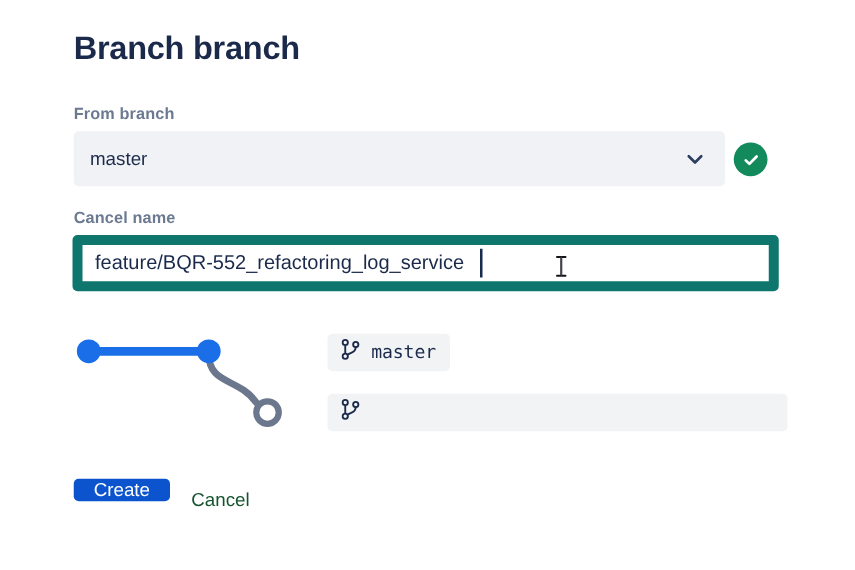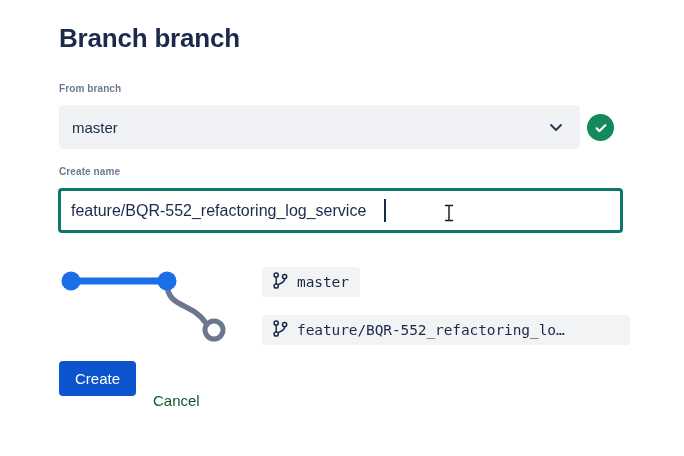--- a/index.html
+++ b/index.html
@@ -22,21 +22,21 @@
     top: 22px;
     font-size: 26px;
     font-weight: 700;
     color: #1b2a4b;
     letter-spacing: -0.2px;
     line-height: 32px;
   }
 
   .field-label {
     position: absolute;
-    font-size: 10px;
+    font-size: 13px;
     font-weight: 700;
     color: #6c7a91;
     letter-spacing: 0.1px;
   }
   .label-from-branch { left: 59px; top: 83px; }
   .label-branch-name { left: 59px; top: 166px; }
 
   
   .select-wrap {
     position: absolute;
@@ -88,21 +88,21 @@
     position: absolute;
     left: 58px;
     top: 188px;
     width: 565px;
     height: 45px;
   }
   .text-input {
     position: absolute;
     inset: 0;
     box-sizing: border-box;
-    border: 3px solid #0f766e;
+    border: 8px solid #0f766e;
     border-radius: 4px;
     background: #ffffff;
     font-family: "Liberation Sans", sans-serif;
     font-size: 16px;
     color: #1b2a4b;
     padding: 0 10px;
     outline: none;
   }
   .caret {
     position: absolute;
@@ -151,23 +151,23 @@
     color: #1b2a4b;
     margin-left: 9px;
     letter-spacing: -0.1px;
   }
   .branch-icon { flex: 0 0 auto; display: block; }
 
   
   .btn-create {
     position: absolute;
     left: 59px;
-    top: 361px;
+    top: 383px;
     width: 77px;
-    height: 35px;
+    height: 18px;
     background: #0b54ce;
     border: none;
     border-radius: 4px;
     color: #ffffff;
     font-family: "Liberation Sans", sans-serif;
     font-size: 15px;
     cursor: pointer;
     padding: 0;
   }
   .btn-cancel {
@@ -201,21 +201,21 @@
     </span>
   </div>
 </div>
 
 <div class="valid-badge">
   <svg width="16" height="16" viewBox="0 0 16 16" aria-hidden="true">
     <path d="M3.6 8.3 L6.5 11.1 L12.3 5.2" fill="none" stroke="#ffffff" stroke-width="2.2" stroke-linecap="round" stroke-linejoin="round"></path>
   </svg>
 </div>
 
-<div class="field-label label-branch-name">Create name</div>
+<div class="field-label label-branch-name">Cancel name</div>
 
 <div class="input-wrap">
   <input class="text-input" type="text" value="feature/BQR-552_refactoring_log_service" style="">
 </div>
 <div class="caret"></div>
 
 <div class="mouse-ibeam">
   <svg width="12" height="20" viewBox="0 0 12 20" aria-hidden="true">
     <path d="M6 2.5 V17.5" stroke="#13151a" stroke-width="1.6" fill="none"></path>
     <path d="M2.6 2.5 H9.4 M2.6 17.5 H9.4" stroke="#13151a" stroke-width="1.6" fill="none" stroke-linecap="round"></path>
@@ -249,17 +249,16 @@
 <div class="pill pill-feature">
   <span class="branch-icon">
     <svg width="15" height="17" viewBox="0 0 15 17" aria-hidden="true">
       <circle cx="3.2" cy="3" r="2.1" fill="none" stroke="#1b2a4b" stroke-width="1.5"></circle>
       <circle cx="3.2" cy="14" r="2.1" fill="none" stroke="#1b2a4b" stroke-width="1.5"></circle>
       <circle cx="11.6" cy="4.6" r="2.1" fill="none" stroke="#1b2a4b" stroke-width="1.5"></circle>
       <path d="M3.2 5.1 V11.9" stroke="#1b2a4b" stroke-width="1.5" fill="none"></path>
       <path d="M11.6 6.7 C11.6 11, 7.5 11, 5.3 12.6" stroke="#1b2a4b" stroke-width="1.5" fill="none" stroke-linecap="round"></path>
     </svg>
   </span>
-  <span class="pill-text">feature/BQR-552_refactoring_lo…</span>
 </div>
 
 <button class="btn-create">Create</button>
 <button class="btn-cancel">Cancel</button>
 
 </body></html>

